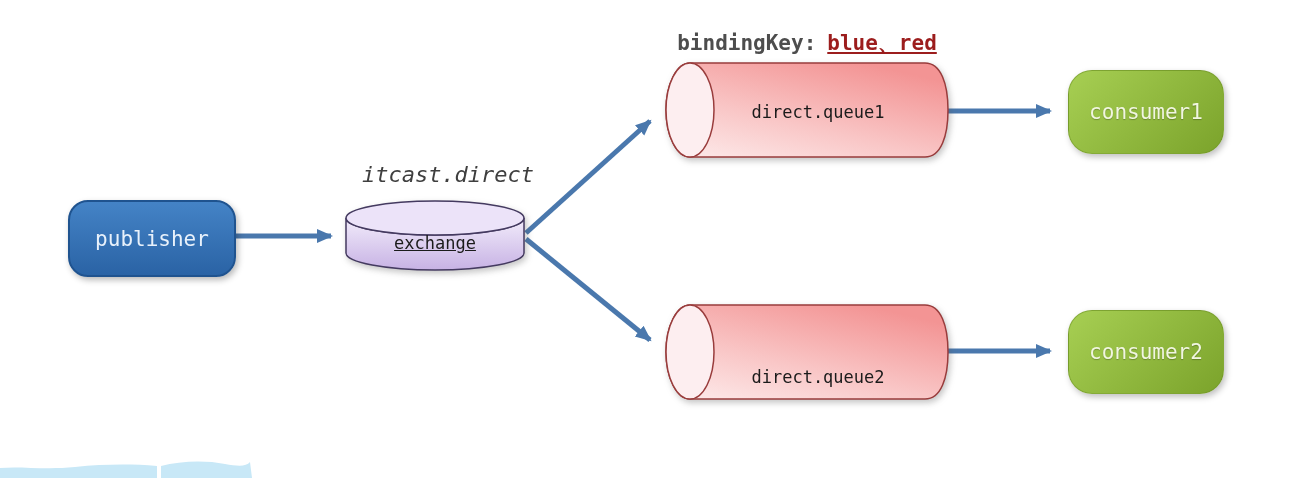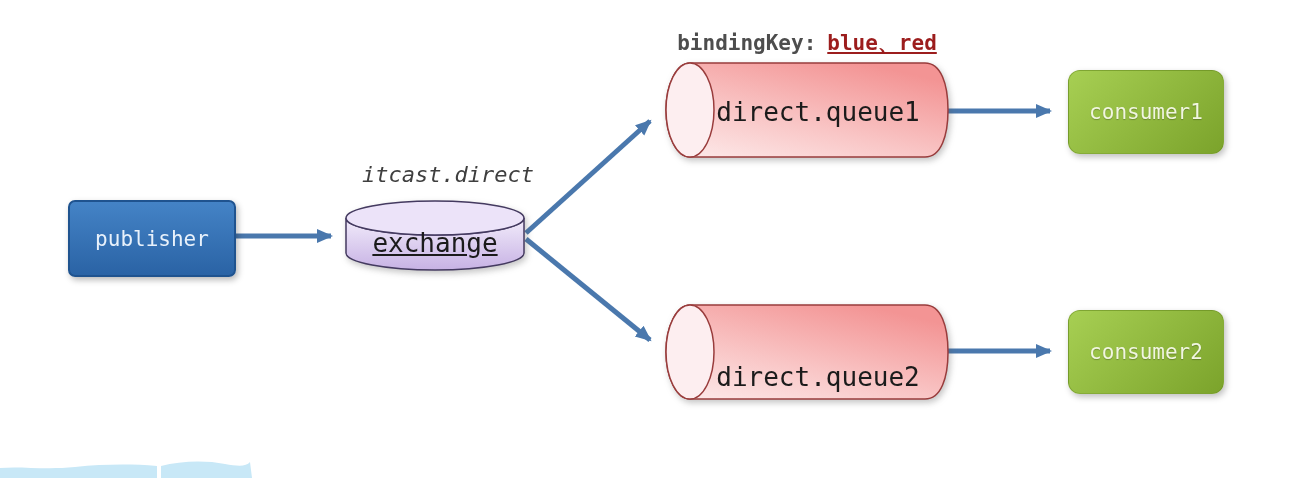--- a/index.html
+++ b/index.html
@@ -14,41 +14,41 @@
   html,body{margin:0;padding:0;background:#ffffff;}
   .stage{
     position:relative; width:1314px; height:478px; overflow:hidden; background:#ffffff;
     font-family:"DejaVu Sans Mono","Liberation Mono",monospace;
   }
   .layer{position:absolute; left:0; top:0; width:1314px; height:478px;}
   .node{
     position:absolute; display:flex; align-items:center; justify-content:center;
     font-size:21px; letter-spacing:0px;
   }
-  .box{border-radius:7px;}
+  .box{border-radius:20px;}
   .publisher{
     left:68px; top:200px; width:164px; height:73px;
     background:linear-gradient(to bottom, var(--publisher-top), var(--publisher-bottom));
     border:2px solid var(--publisher-border);
     color:var(--publisher-text);
     box-shadow:2px 3px 6px rgba(0,0,0,0.28);
   }
   .consumer{
     width:154px; height:82px; left:1068px;
     background:linear-gradient(135deg, var(--consumer-top), var(--consumer-bottom));
     border:1px solid rgba(109,146,38,0.55);
-    border-radius:12px;
+    border-radius:24px;
     color:var(--consumer-text);
     box-shadow:2px 3px 6px rgba(0,0,0,0.25);
     text-shadow:0 1px 1px rgba(0,0,0,0.25);
   }
   .consumer1{top:70px;}
   .consumer2{top:310px;}
   .cyl-label{
-    position:absolute; color:var(--node-text-dark); font-size:26px;
+    position:absolute; color:var(--node-text-dark); font-size:17px;
     transform:translate(-50%,-50%); white-space:nowrap;
   }
   .title-label{
     position:absolute; color:var(--label-text); font-size:22px;
     transform:translate(-50%,-50%); white-space:nowrap;font-style:italic;
   }
   .binding{
     position:absolute; font-size:21px; transform:translate(-50%,-50%); white-space:nowrap;
   }
   .binding .bk{color:var(--binding-key-text); margin-right:11px;font-weight:bold;}

